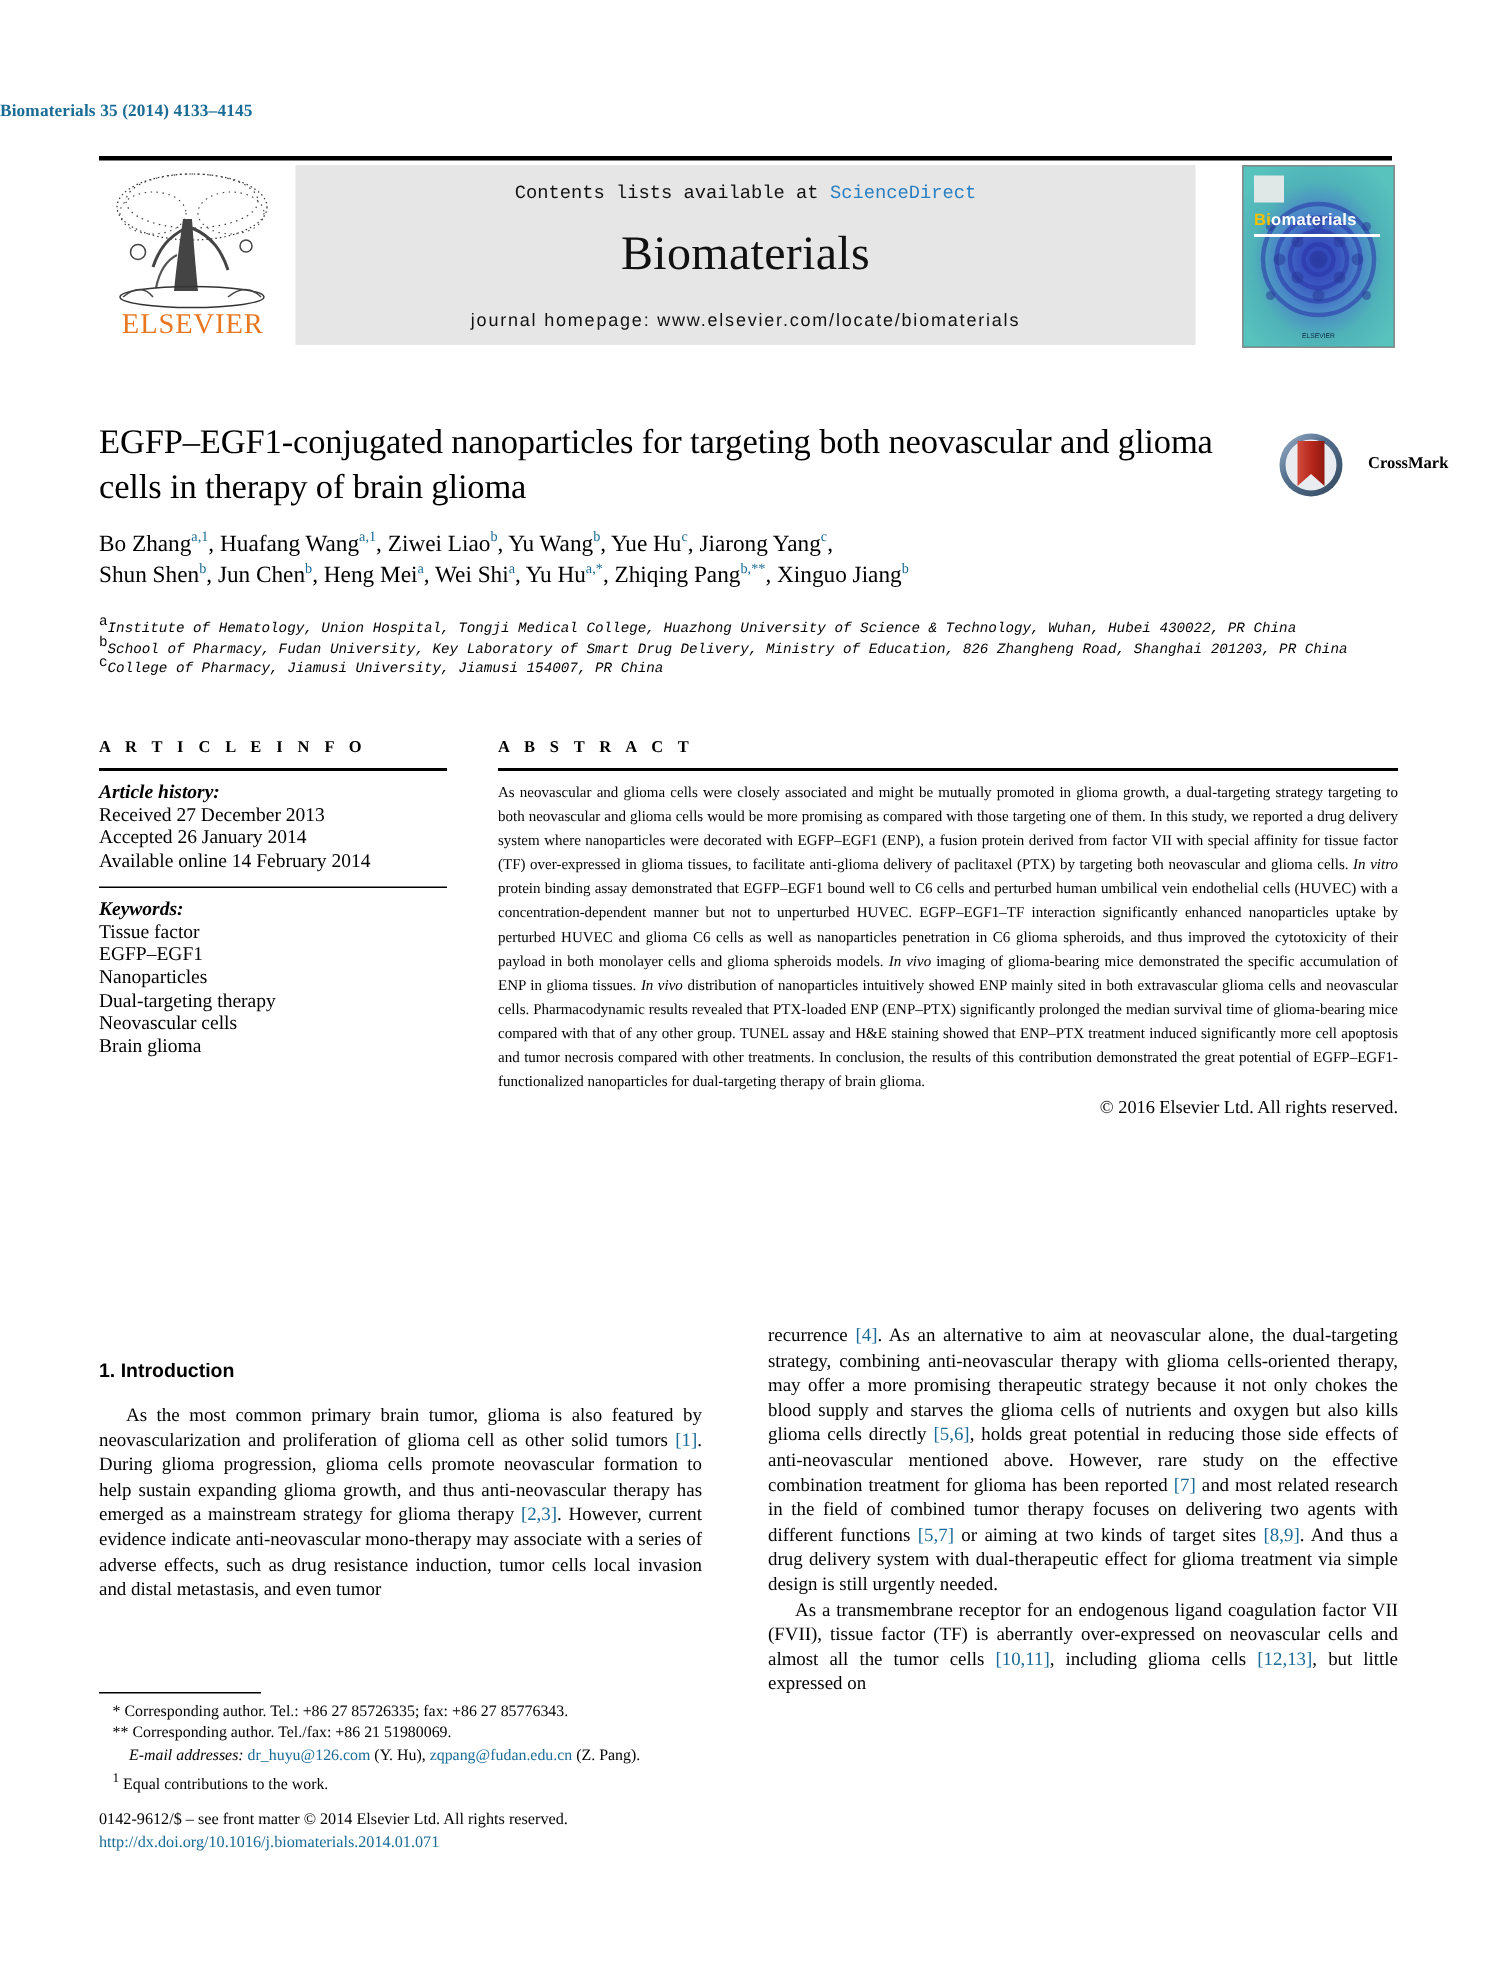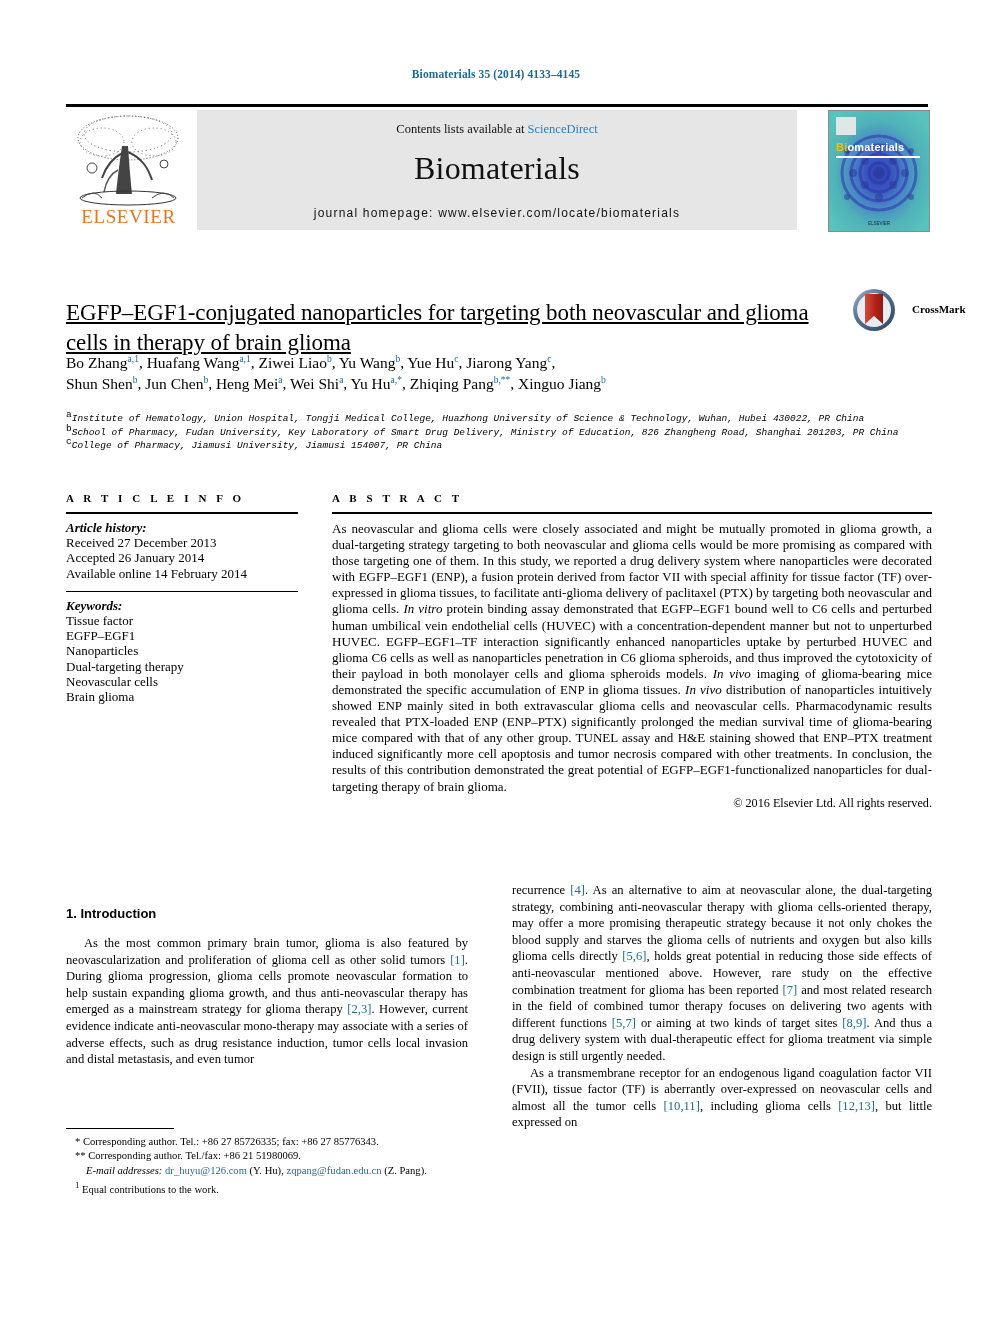--- a/index.html
+++ b/index.html
@@ -21,21 +21,21 @@
     width: 992px;
     height: 1323px;
   }
 
   
   .runninghead {
     position: absolute;
     top: 68px;
     left: 0;
     width: 992px;
-    text-align: center;
+    text-align: left;
     font-size: 11.5px;
     font-weight: bold;
     color: #1a6b96;
     letter-spacing: 0.1px;
   }
 
   
   .masthead {
     position: absolute;
     left: 66px;
@@ -75,21 +75,21 @@
     top: 6px;
     width: 600px;
     height: 120px;
     background: #e6e6e6;
     color: #111;
   }
   .sd-contents {
     position: absolute;
     top: 12px; left: 0; width: 600px;
     text-align: center;
-    font-family: Liberation Serif, serif;
+    font-family: Liberation Mono, monospace;
     font-size: 12.5px;
   }
   .sd-contents .sd-link { color: #2a7fc1; }
   .journal-title {
     position: absolute;
     top: 40px; left: 0; width: 600px;
     text-align: center;
     font-family: "Liberation Serif", serif;
     font-size: 32px;
     letter-spacing: 0.2px;
@@ -145,23 +145,22 @@
     font-family: "Liberation Sans", sans-serif;
     font-size: 4.5px;
     color: #0b2c45;
     z-index: 4;
   }
 
   
   .title-block {
     position: absolute;
     left: 66px;
-    top: 298px;
+    top: 280px;
     width: 770px;
-    text-decoration: underline;
   }
   .paper-title {
     font-family: "Liberation Serif", serif;
     font-size: 23px;
     line-height: 30px;
     font-weight: normal;
     margin: 0;
     letter-spacing: -0.1px;
   }
   .crossmark {
@@ -233,21 +232,21 @@
   .gap-rule { margin-top: 10px; }
 
   
   .abstract {
     position: absolute;
     left: 332px;
     top: 492px;
     width: 600px;
   }
   .abs-body {
-    font-size: 13px;
+    font-size: 10px;
     line-height: 16.1px;
     text-align: justify;
     padding-top: 7px;
   }
   .abs-body i { font-style: italic; }
   .copyright {
     text-align: right;
     font-size: 12.2px;
     padding-top: 1px;
   }
@@ -479,14 +478,18 @@
       <span class="link">dr_huyu@126.com</span>
       <span>(Y. Hu)</span><span>, </span><span class="link">zqpang@fudan.edu.cn</span>
       <span>(Z. Pang).</span>
     </div>
     <div class="fn-row">
       <sup class="fn-mark">1</sup>
       <span>Equal contributions to the work.</span>
     </div>
   </div>
 
+  <div class="imprint">
+    <div>0142-9612/$ – see front matter © 2014 Elsevier Ltd. All rights reserved.</div>
+    <div class="link">http://dx.doi.org/10.1016/j.biomaterials.2014.01.071</div>
+  </div>
 
 </div>
 
 </body></html>

